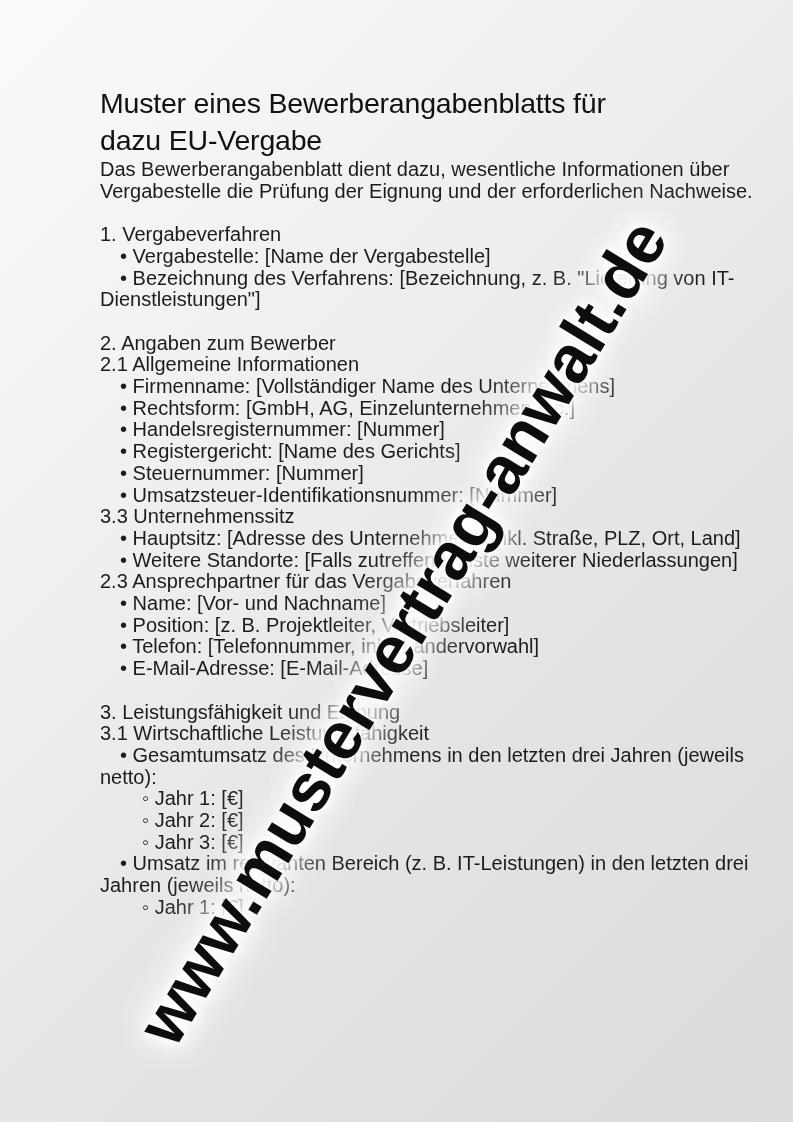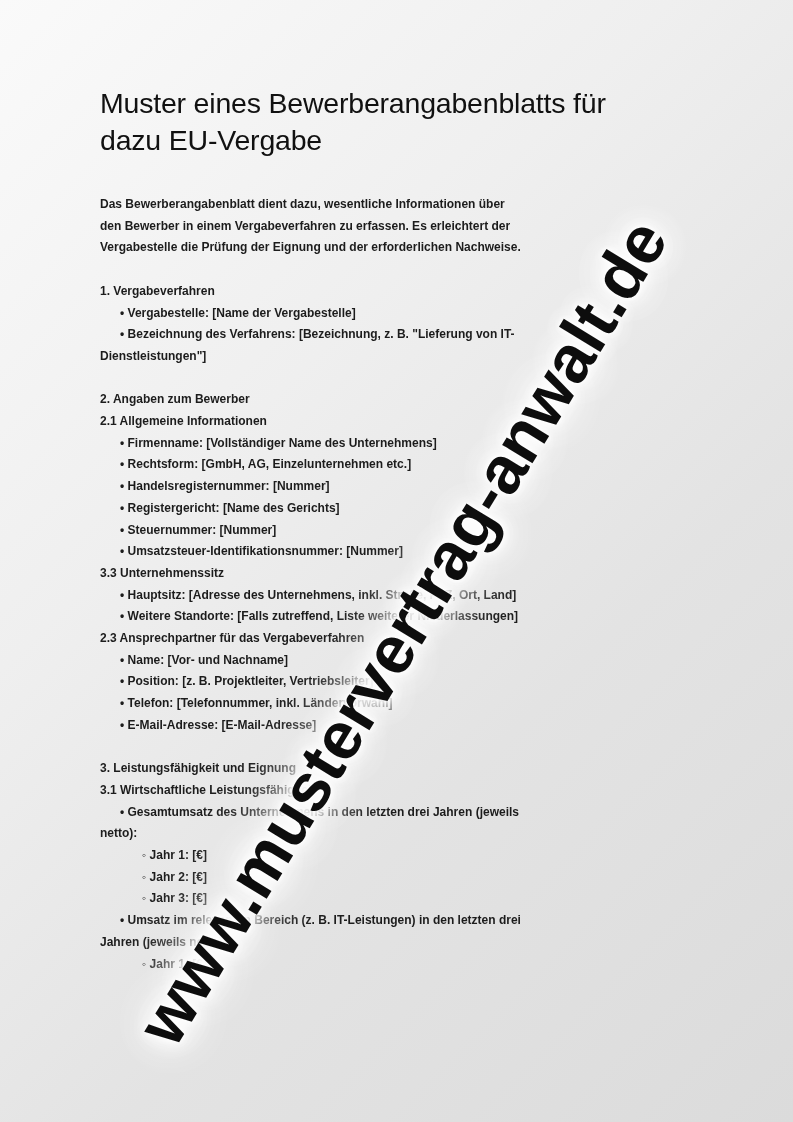--- a/index.html
+++ b/index.html
@@ -19,24 +19,22 @@
   }
   .doc-title {
     margin-top: 85px;
     font-size: 28.5px;
     line-height: 37px;
     font-weight: 400;
     color: #111;
     letter-spacing: -0.2px;
   }
   .doc-lines {
-    margin-top: 35px;
-    font-size: 12px;
+    font-size: 20px;
     line-height: 21.7px;
-    font-weight: bold;
   }
   .line { min-height: 21.7px; white-space: nowrap; }
   .ind0 { padding-left: 0; }
   .ind1 { padding-left: 20px; }
   .ind2 { padding-left: 42px; }
   .watermark {
     position: absolute;
     left: 402px; top: 632px;
     transform: translate(-50%, -50%) rotate(-58.6deg);
     font-size: 67px;
@@ -54,21 +52,20 @@
 </head>
 <body>
 
 <div class="page-text">
   <div class="doc-title">
     <div>Muster eines Bewerberangabenblatts für</div>
     <div>dazu EU-Vergabe</div>
   </div>
   <div class="doc-lines">
       <div class="line ind0">Das Bewerberangabenblatt dient dazu, wesentliche Informationen über</div>
-      <div class="line ind0">den Bewerber in einem Vergabeverfahren zu erfassen. Es erleichtert der</div>
       <div class="line ind0">Vergabestelle die Prüfung der Eignung und der erforderlichen Nachweise.</div>
       <div class="line ind0"></div>
       <div class="line ind0">1. Vergabeverfahren</div>
       <div class="line ind1">• Vergabestelle: [Name der Vergabestelle]</div>
       <div class="line ind1">• Bezeichnung des Verfahrens: [Bezeichnung, z. B. "Lieferung von IT-</div>
       <div class="line ind0">Dienstleistungen"]</div>
       <div class="line ind0"></div>
       <div class="line ind0">2. Angaben zum Bewerber</div>
       <div class="line ind0">2.1 Allgemeine Informationen</div>
       <div class="line ind1">• Firmenname: [Vollständiger Name des Unternehmens]</div>

